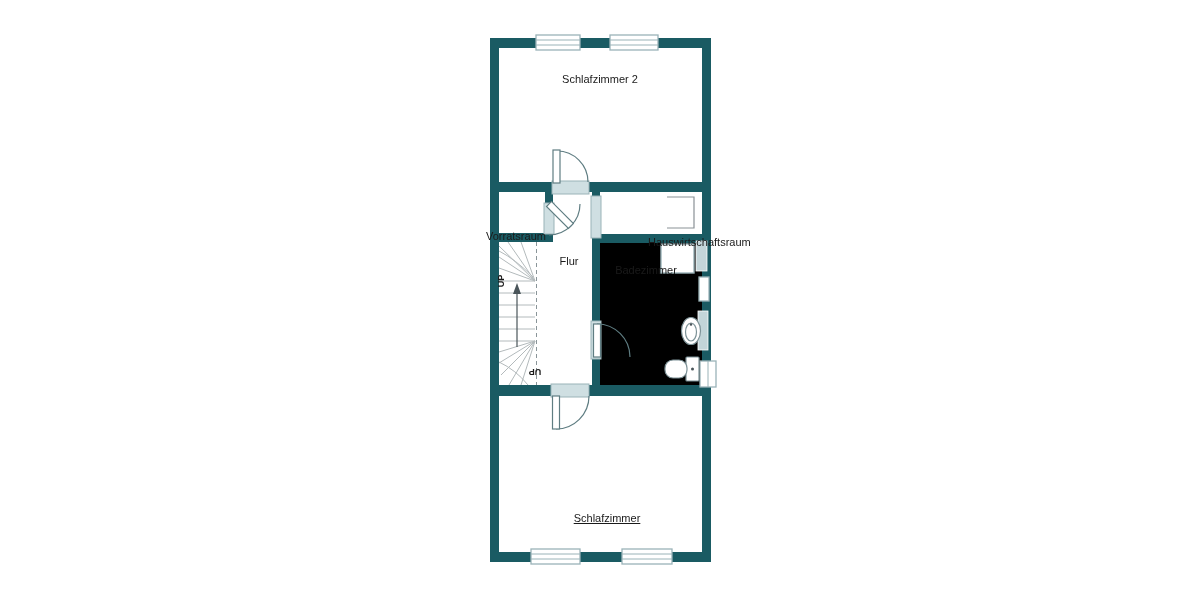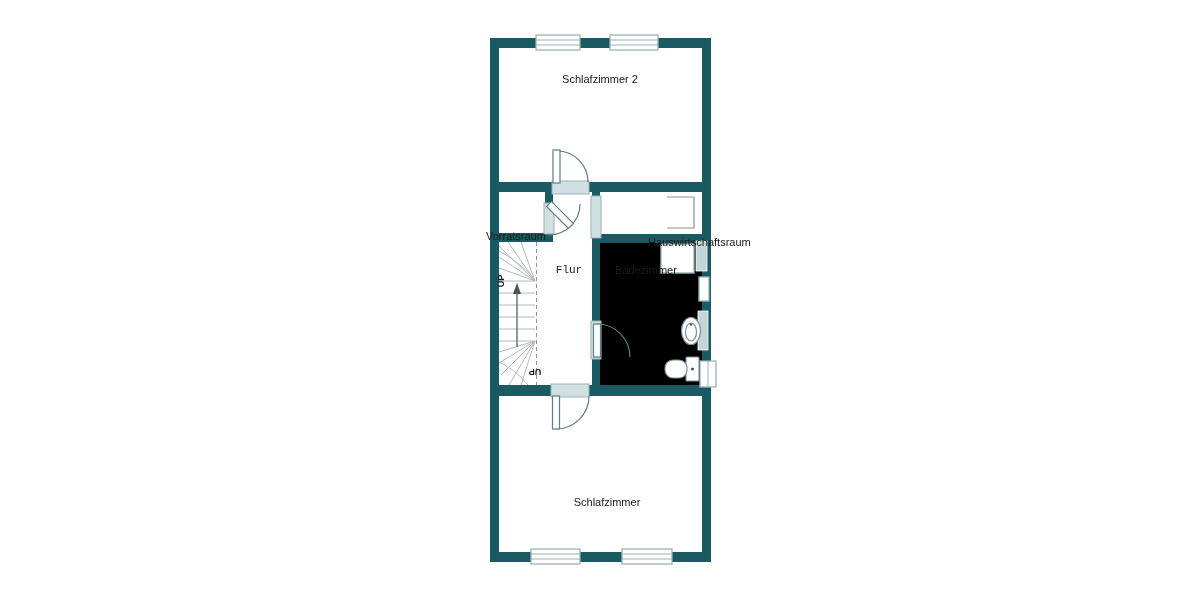--- a/index.html
+++ b/index.html
@@ -136,17 +136,17 @@
     <g>
       <rect fill="#ffffff" x="666" y="197" width="28" height="31"></rect>
       <path fill="none" stroke="#8a9196" stroke-width="1.2" d="M667 197 H694 V228 H667"></path>
     </g>
   </g>
 </svg>
 
   <div class="lbl center" style="left:530px;top:73px;width:140px;">Schlafzimmer 2</div>
   <div class="lbl" style="left:486px;top:198px;margin-top:32px;">Vorratsraum</div>
   <div class="lbl" style="left:648px;top:207px;margin-top:29px;">Hauswirtschaftsraum</div>
-  <div class="lbl center" style="left:544px;top:264px;width:50px;font-family:Liberation Mono, monospace;">Flur</div>
+  <div class="lbl center" style="left:544px;top:255px;width:50px;">Flur</div>
   <div class="lbl center" style="left:596px;top:264px;width:100px;">Badezimmer</div>
-  <div class="lbl center" style="left:537px;top:496px;width:140px;">Schlafzimmer</div>
+  <div class="lbl center" style="left:537px;top:512px;width:140px;text-decoration:underline;">Schlafzimmer</div>
 
 </div>
 
 </body></html>

